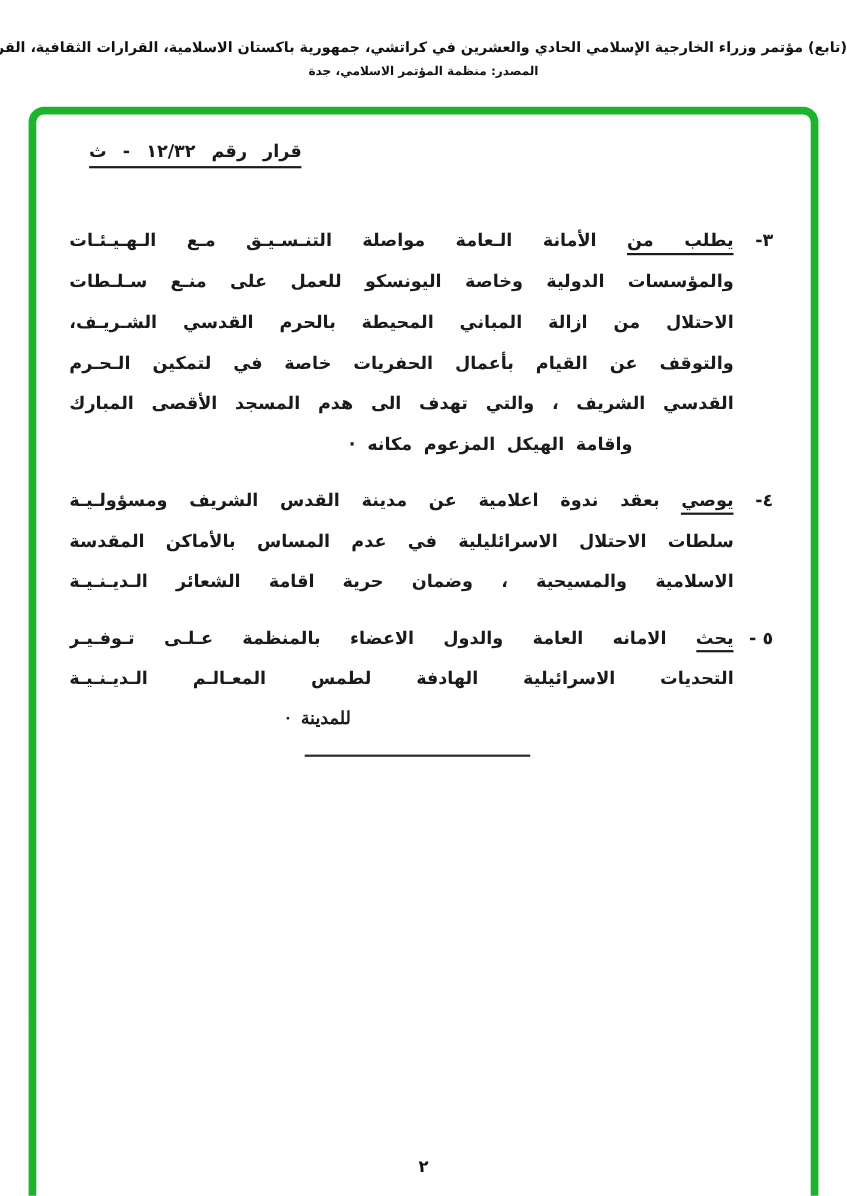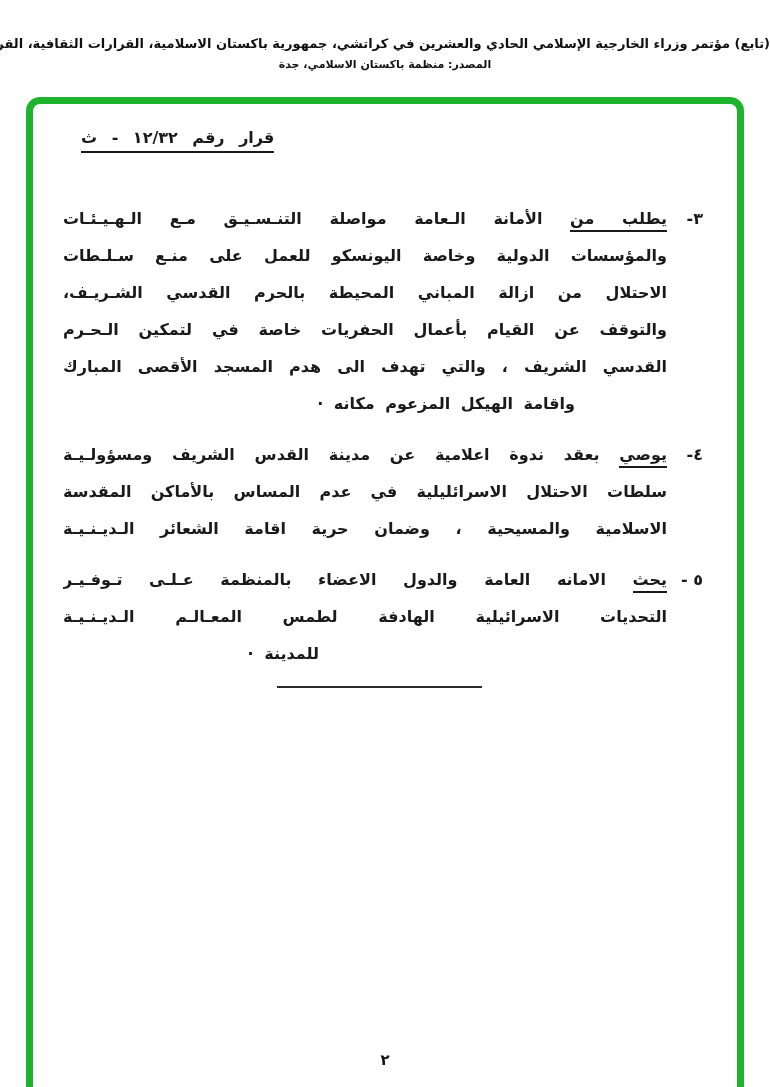--- a/index.html
+++ b/index.html
@@ -39,39 +39,39 @@
   .marker{flex:0 0 36px;width:36px;line-height:37px;text-align:right;white-space:nowrap;}
   .text{flex:1;min-width:0;}
   .line{
     height:37px;line-height:37px;overflow:hidden;
     text-align:justify;text-align-last:justify;
     word-spacing:5px;
   }
   .line.short{text-align:left;text-align-last:right;}
   .item:nth-of-type(1) .line.short{padding-right:92px;}
   .item:nth-of-type(2) .line.short{padding-right:176px;}
-  .item:nth-of-type(3) .line.short{padding-right:348px;}
+  .item:nth-of-type(3) .line.short{padding-right:348px;font-family:Liberation Serif, serif;}
   .u{border-bottom:2px solid #1a1a1a;padding-bottom:2px;margin-top:13px;}
   
   .rule{
     width:205px;height:0;border-top:2px solid #2b2b2b;
     margin:2px 221px 0 auto;
   }
   
   .pagenum{
     position:absolute;bottom:18px;left:0;right:0;
     text-align:center;font-weight:bold;font-size:15px;color:#111;
   }
 </style>
 </head>
 <body>
 
 <div class="header">
   <div class="l1">(تابع) مؤتمر وزراء الخارجية الإسلامي الحادي والعشرين في كراتشي، جمهورية باكستان الاسلامية، القرارات الثقافية، القرار الرقم ٢١/٢٣ ث</div>
-  <div class="l2">المصدر: منظمة باكستان الاسلامي، جدة</div>
+  <div class="l2">المصدر: منظمة المؤتمر الاسلامي، جدة</div>
 </div>
 
 <div class="frame" style="border-color: rgb(29, 179, 44);">
   <div class="title">قرار رقم ١٢/٣٢ - ث</div>
   <div class="items">
       <div class="item">
         <div class="marker">٣-</div>
         <div class="text">
           <div class="line"><span class="u">يطلب من</span> الأمانة الـعامة مواصلة التنـسـيـق مـع الـهـيـئـات</div>
           <div class="line">والمؤسسات الدولية وخاصة اليونسكو للعمل على منـع سـلـطات</div>

